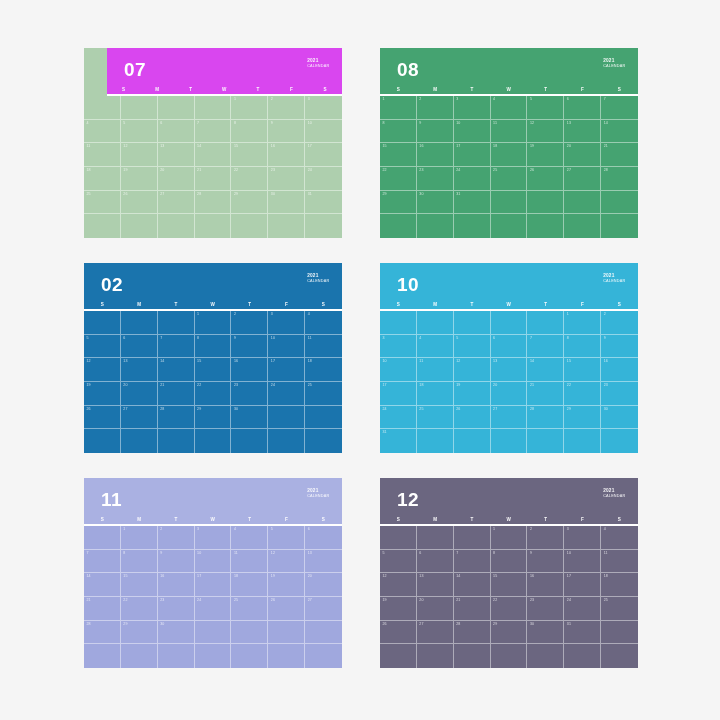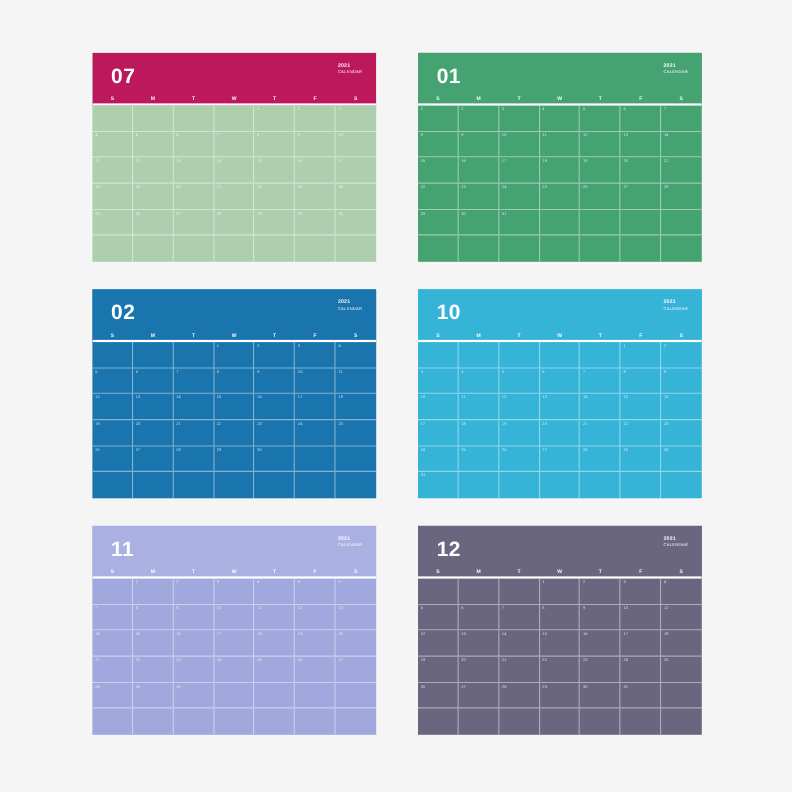--- a/index.html
+++ b/index.html
@@ -140,21 +140,21 @@
   .day-cell.empty .day-num {
     opacity: 0;
   }
 </style>
 </head>
 <body>
 
 <div id="calendar-page">
   <div id="calendar-grid">
       <div class="month-card" style="background: rgb(174, 207, 174);">
-        <div class="card-header" style="background: #be185d;">
+        <div class="card-header" style="background: #d946ef; margin-left: 23px;">
           <div class="month-number">07</div>
           <div class="year-stamp">
             <span class="yr-line yr-big">2021</span>
             <span class="yr-line">CALENDAR</span>
           </div>
           <div class="weekday-row">
             <div class="weekday-cell">S</div>
             <div class="weekday-cell">M</div>
             <div class="weekday-cell">T</div>
             <div class="weekday-cell">W</div>
@@ -288,21 +288,21 @@
           <div class="day-cell last-row empty">
             <span class="day-num"></span>
           </div>
           <div class="day-cell last-row empty">
             <span class="day-num"></span>
           </div>
         </div>
       </div>
       <div class="month-card" style="background: rgb(69, 163, 113);">
         <div class="card-header" style="background: rgb(69, 163, 113);">
-          <div class="month-number">01</div>
+          <div class="month-number">08</div>
           <div class="year-stamp">
             <span class="yr-line yr-big">2021</span>
             <span class="yr-line">CALENDAR</span>
           </div>
           <div class="weekday-row">
             <div class="weekday-cell">S</div>
             <div class="weekday-cell">M</div>
             <div class="weekday-cell">T</div>
             <div class="weekday-cell">W</div>
             <div class="weekday-cell">T</div>

